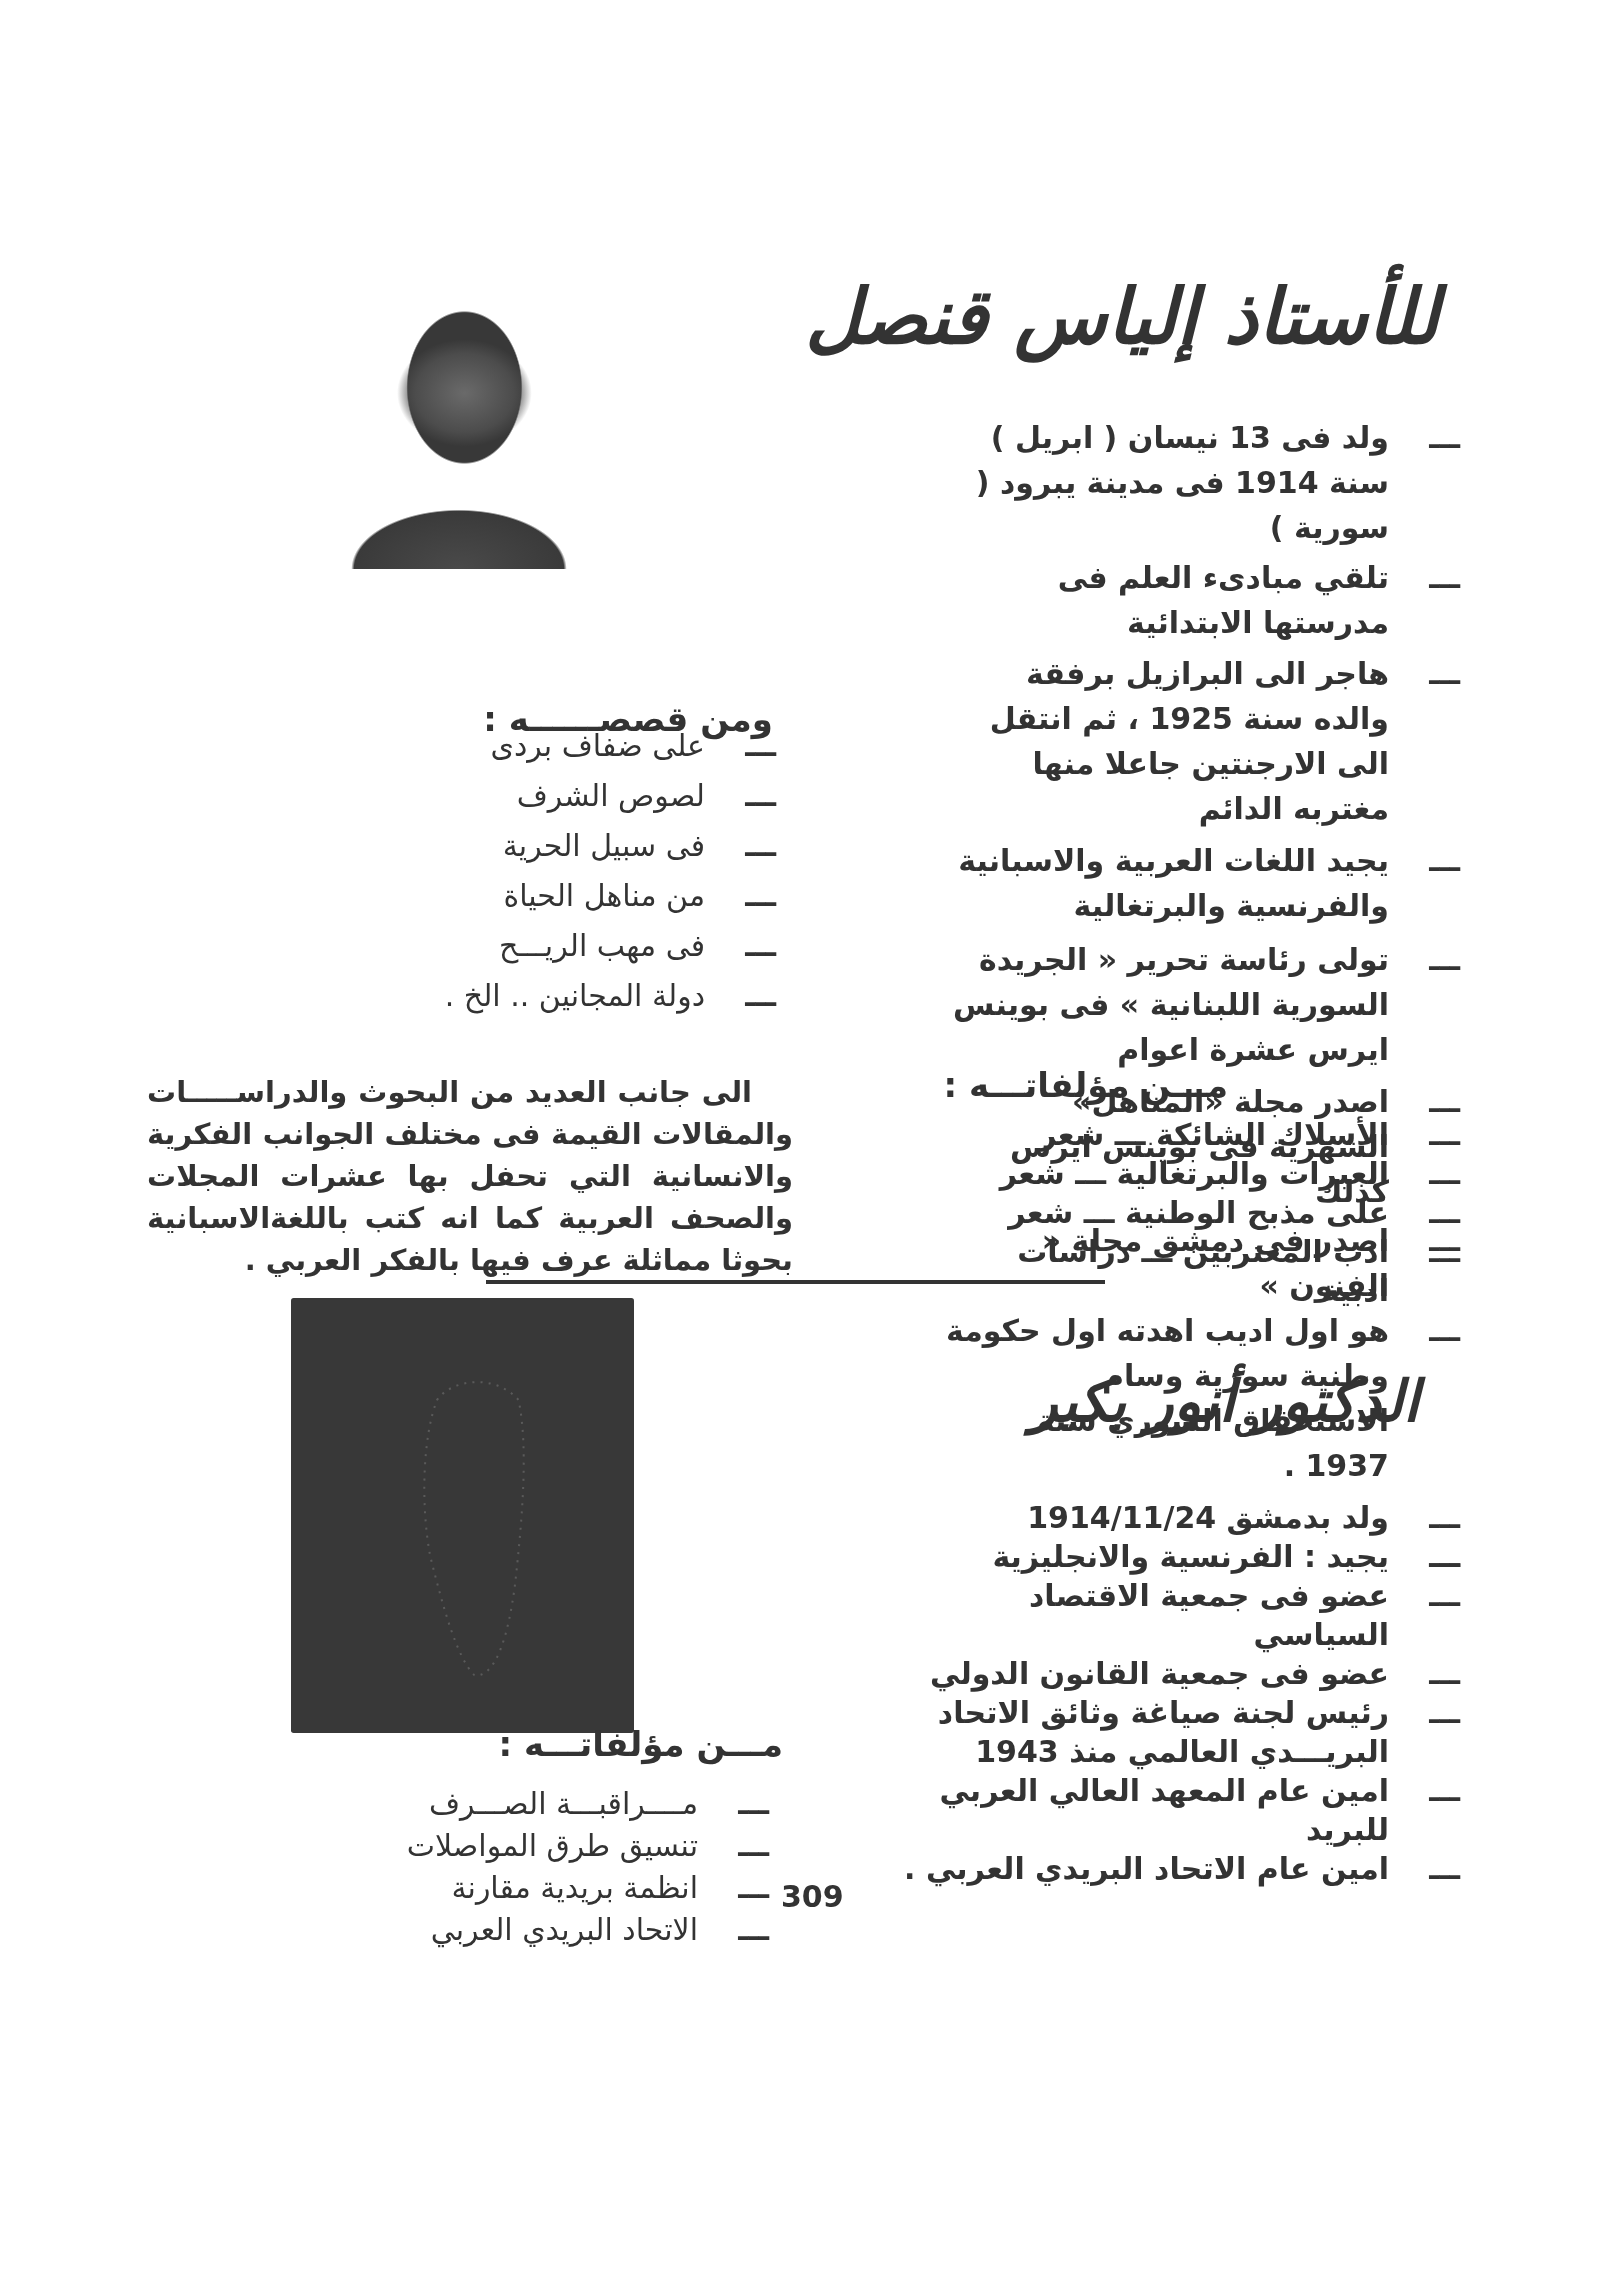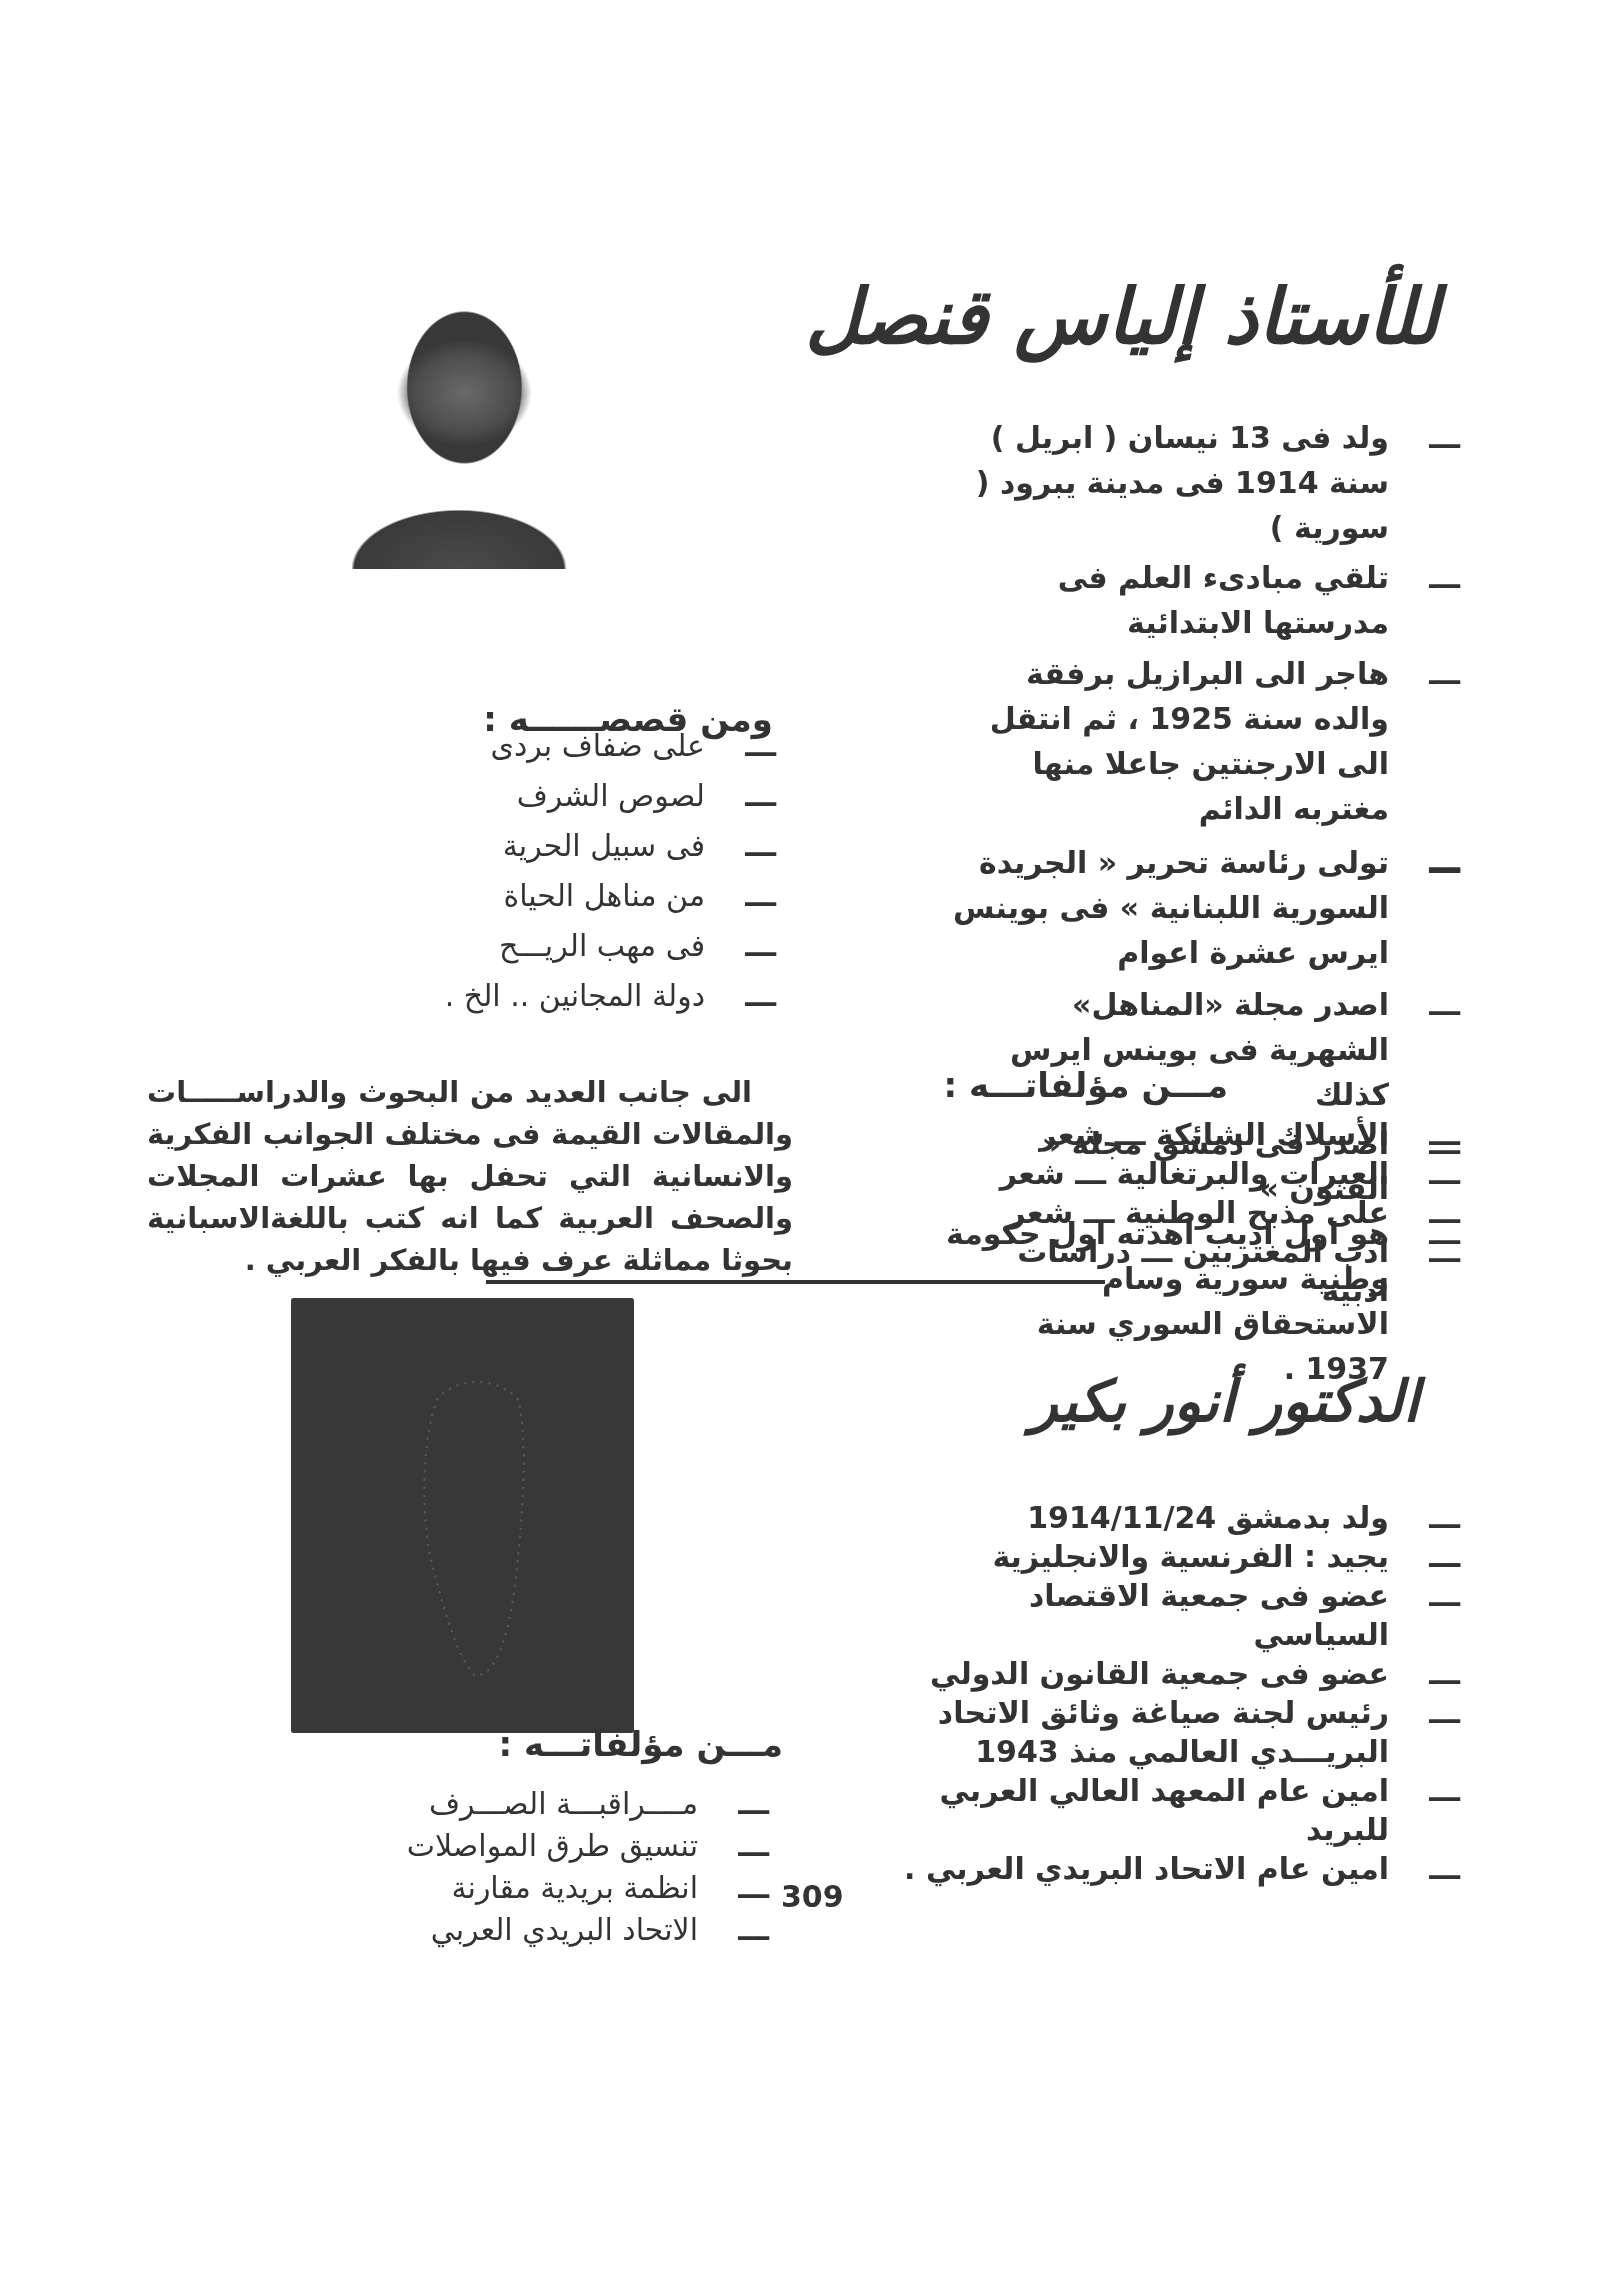--- a/index.html
+++ b/index.html
@@ -44,21 +44,21 @@
 <body>
 
 <div class="abs title" style="right:177px; top:262px; font-size:76px; line-height:109px;">للأستاذ إلياس قنصل</div>
 
 <div class="abs photo photo-1" style="left:323px; top:294px; width:272px; height:275px;"></div>
 
 <ul class="abs bio rtl" style="right:156px; top:415px; width:517px;">
   <li><span class="dash">ـــ</span><span>ولد فى 13 نيسان ( ابريل ) سنة 1914 فى مدينة يبرود ( سورية )</span></li>
   <li style="margin-top:5.4px;"><span class="dash">ـــ</span><span>تلقي مبادىء العلم فى مدرستها الابتدائية</span></li>
   <li style="margin-top:5.4px;"><span class="dash">ـــ</span><span>هاجر الى البرازيل برفقة والده سنة 1925 ، ثم انتقل الى الارجنتين جاعلا منها مغتربه الدائم</span></li>
-  <li style="margin-top:6.8px;"><span class="dash">ـــ</span></li>
+  <li style="margin-top:6.8px;"><span class="dash">ـــ</span><span>يجيد اللغات العربية والاسبانية والفرنسية والبرتغالية</span></li>
   <li style="margin-top:9.5px;"><span class="dash">ـــ</span><span>تولى رئاسة تحرير « الجريدة السورية اللبنانية » فى بوينس ايرس عشرة اعوام</span></li>
   <li style="margin-top:6.8px;"><span class="dash">ـــ</span><span>اصدر مجلة «المناهل» الشهرية فى بوينس ايرس كذلك</span></li>
   <li style="margin-top:4.1px;"><span class="dash">ـــ</span><span>اصدر فى دمشق مجلة « الفنون »</span></li>
   <li><span class="dash">ـــ</span><span>هو اول اديب اهدته اول حكومة وطنية سورية وسام الاستحقاق السوري سنة 1937 .</span></li>
 </ul>
 
 <div class="abs heading rtl" style="right:388px; top:1061px;">مـــن مؤلفاتـــه :</div>
 
 <ul class="abs bio rtl" style="right:156px; top:1115px; width:517px;">
   <li style="line-height:39px;"><span class="dash">ـــ</span><span>الأسلاك الشائكة ـــ شعر</span></li>

